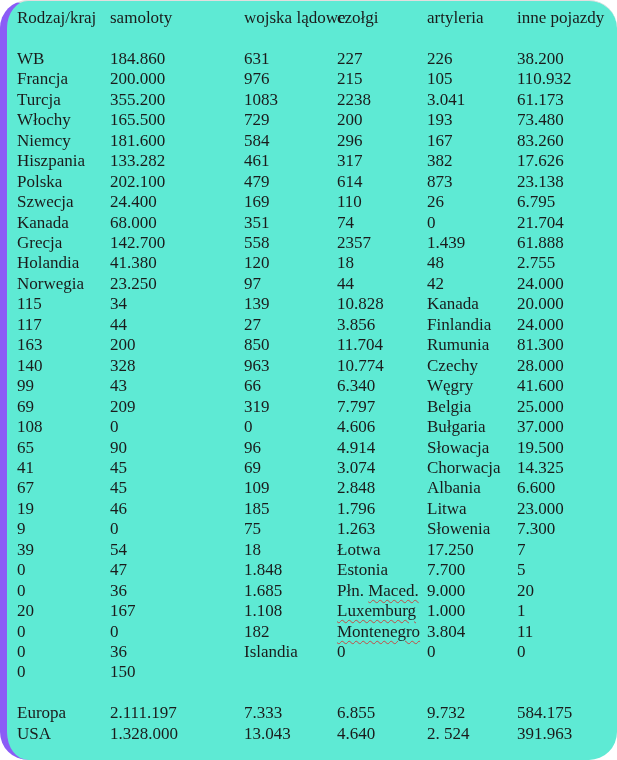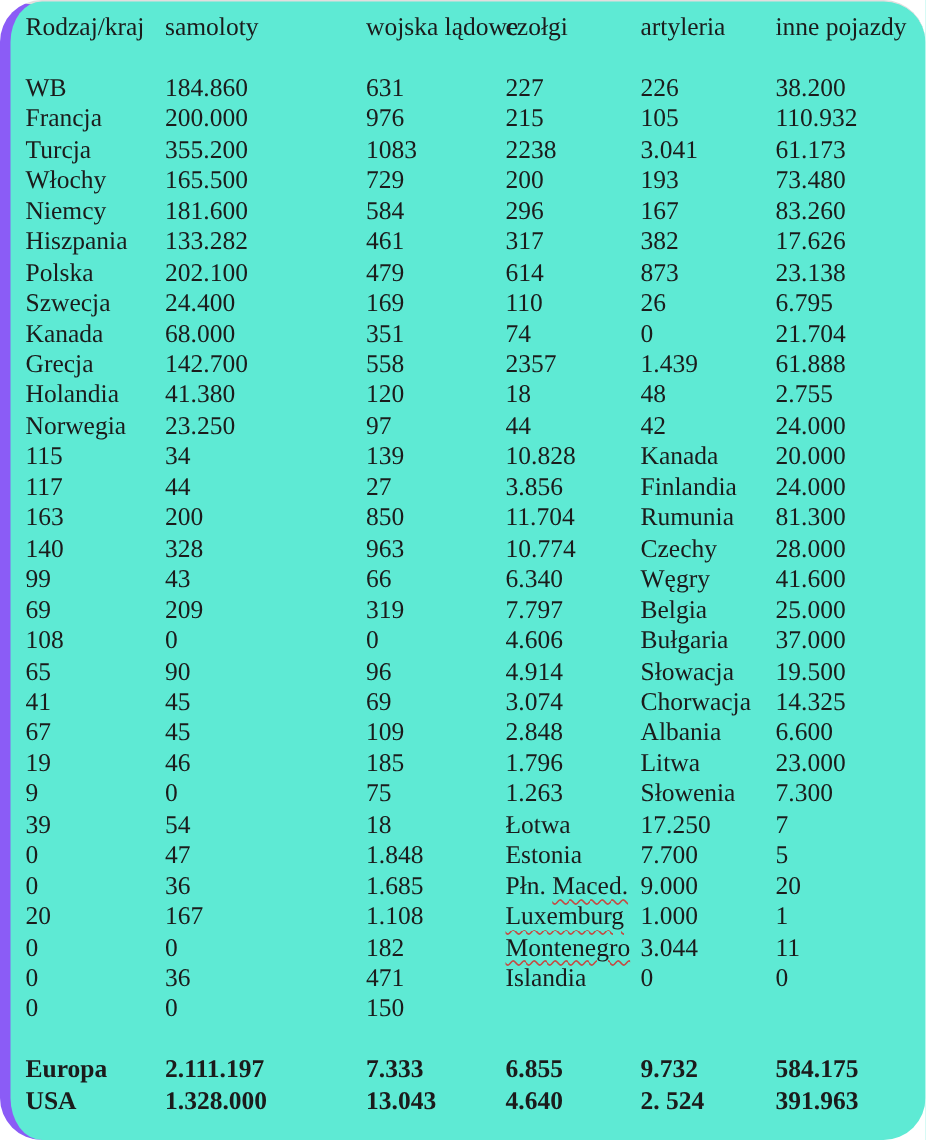--- a/index.html
+++ b/index.html
@@ -28,21 +28,21 @@
     grid-template-columns: 93px 134px 93px 90px 90px auto;
   }
   .cell {
     white-space: nowrap;
     overflow: visible;
   }
   .spacer {
     grid-column: 1 / -1;
     height: 20.45px;
   }
-  .bold { font-weight: bold; }
+  .bold { font-weight: normal; }
   .sq {
     text-decoration-line: underline;
     text-decoration-style: wavy;
     text-decoration-color: #c54a42;
     text-decoration-thickness: 1px;
     text-underline-offset: 3px;
   }
 </style>
 </head>
 <body>
@@ -224,25 +224,24 @@
       <span class="cell">20</span>
       <span class="cell">167</span>
       <span class="cell">1.108</span>
       <span class="cell"><span class="sq">Luxemburg</span></span>
       <span class="cell">1.000</span>
       <span class="cell">1</span>
       <span class="cell">0</span>
       <span class="cell">0</span>
       <span class="cell">182</span>
       <span class="cell"><span class="sq">Montenegro</span></span>
-      <span class="cell">3.044</span>
+      <span class="cell">3.804</span>
       <span class="cell">11</span>
       <span class="cell">0</span>
       <span class="cell">36</span>
-      <span class="cell">471</span>
       <span class="cell">Islandia</span>
       <span class="cell">0</span>
       <span class="cell">0</span>
       <span class="cell">0</span>
       <span class="cell">0</span>
       <span class="cell">150</span>
       <div class="spacer"></div>
       <span class="cell bold">Europa</span>
       <span class="cell bold">2.111.197</span>
       <span class="cell bold">7.333</span>

